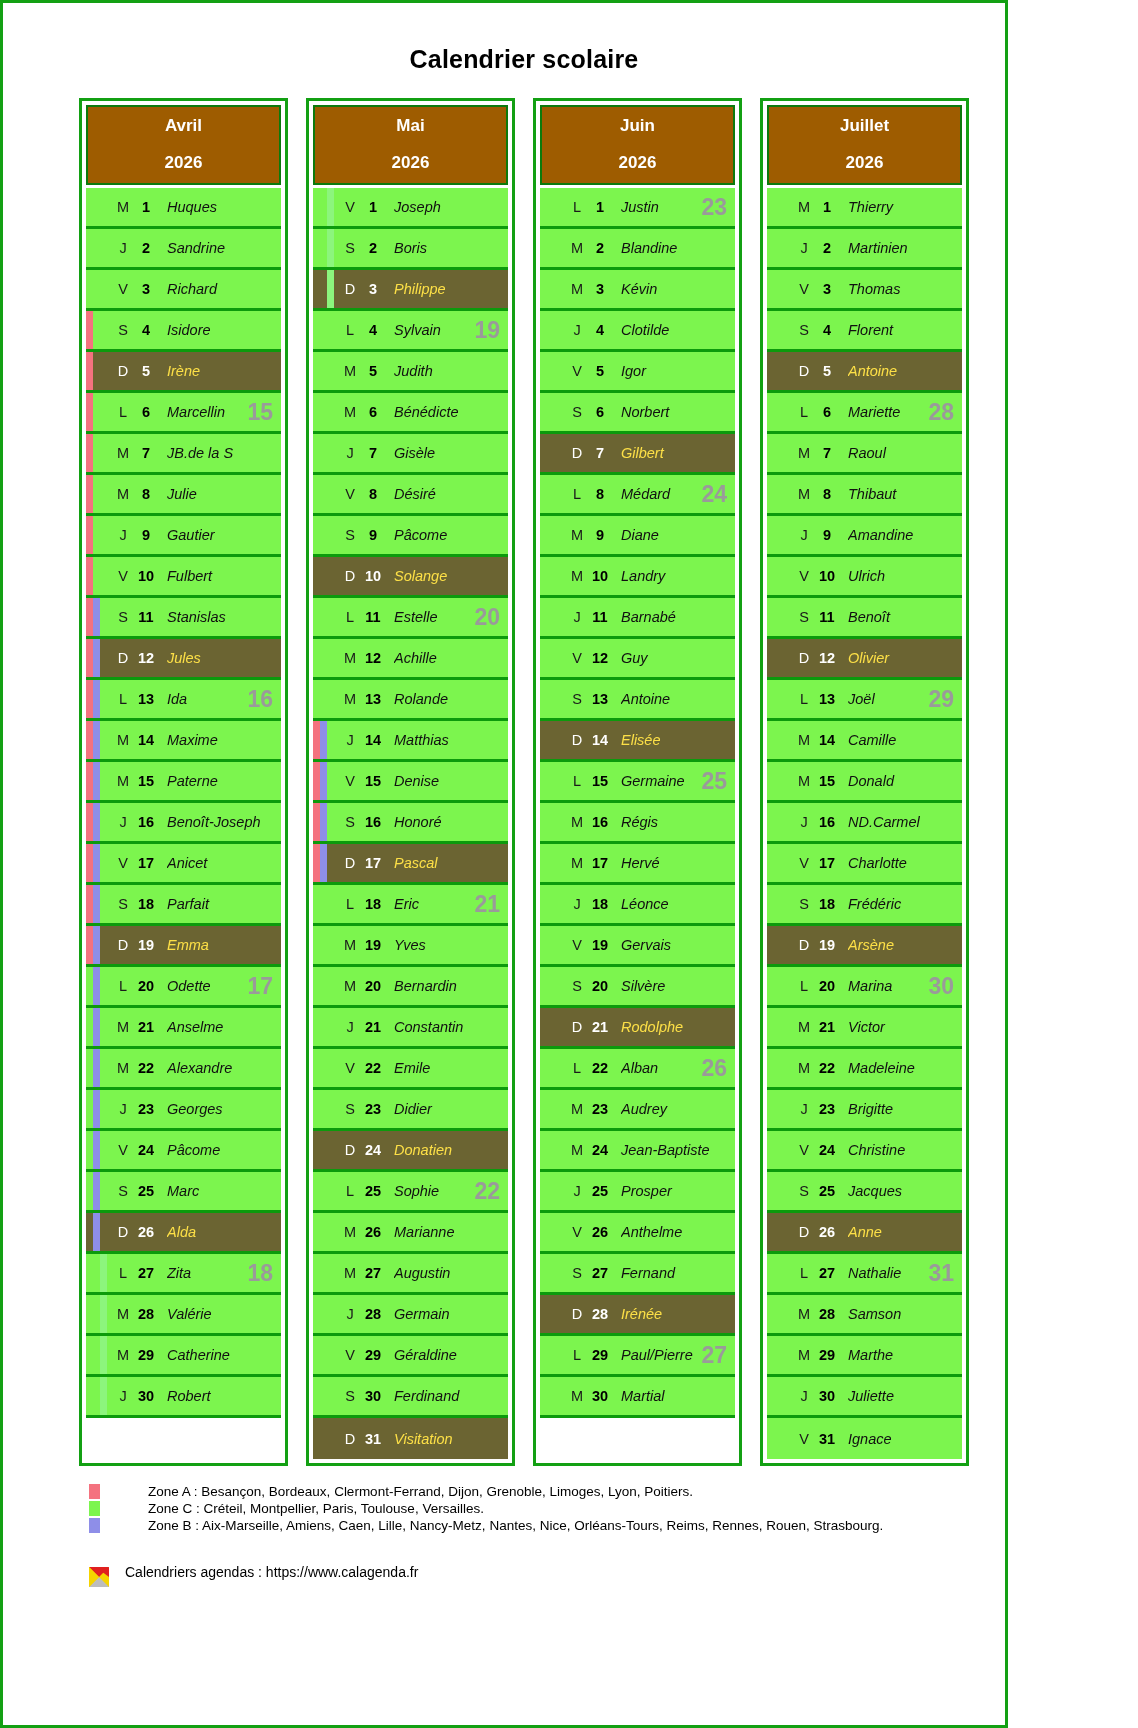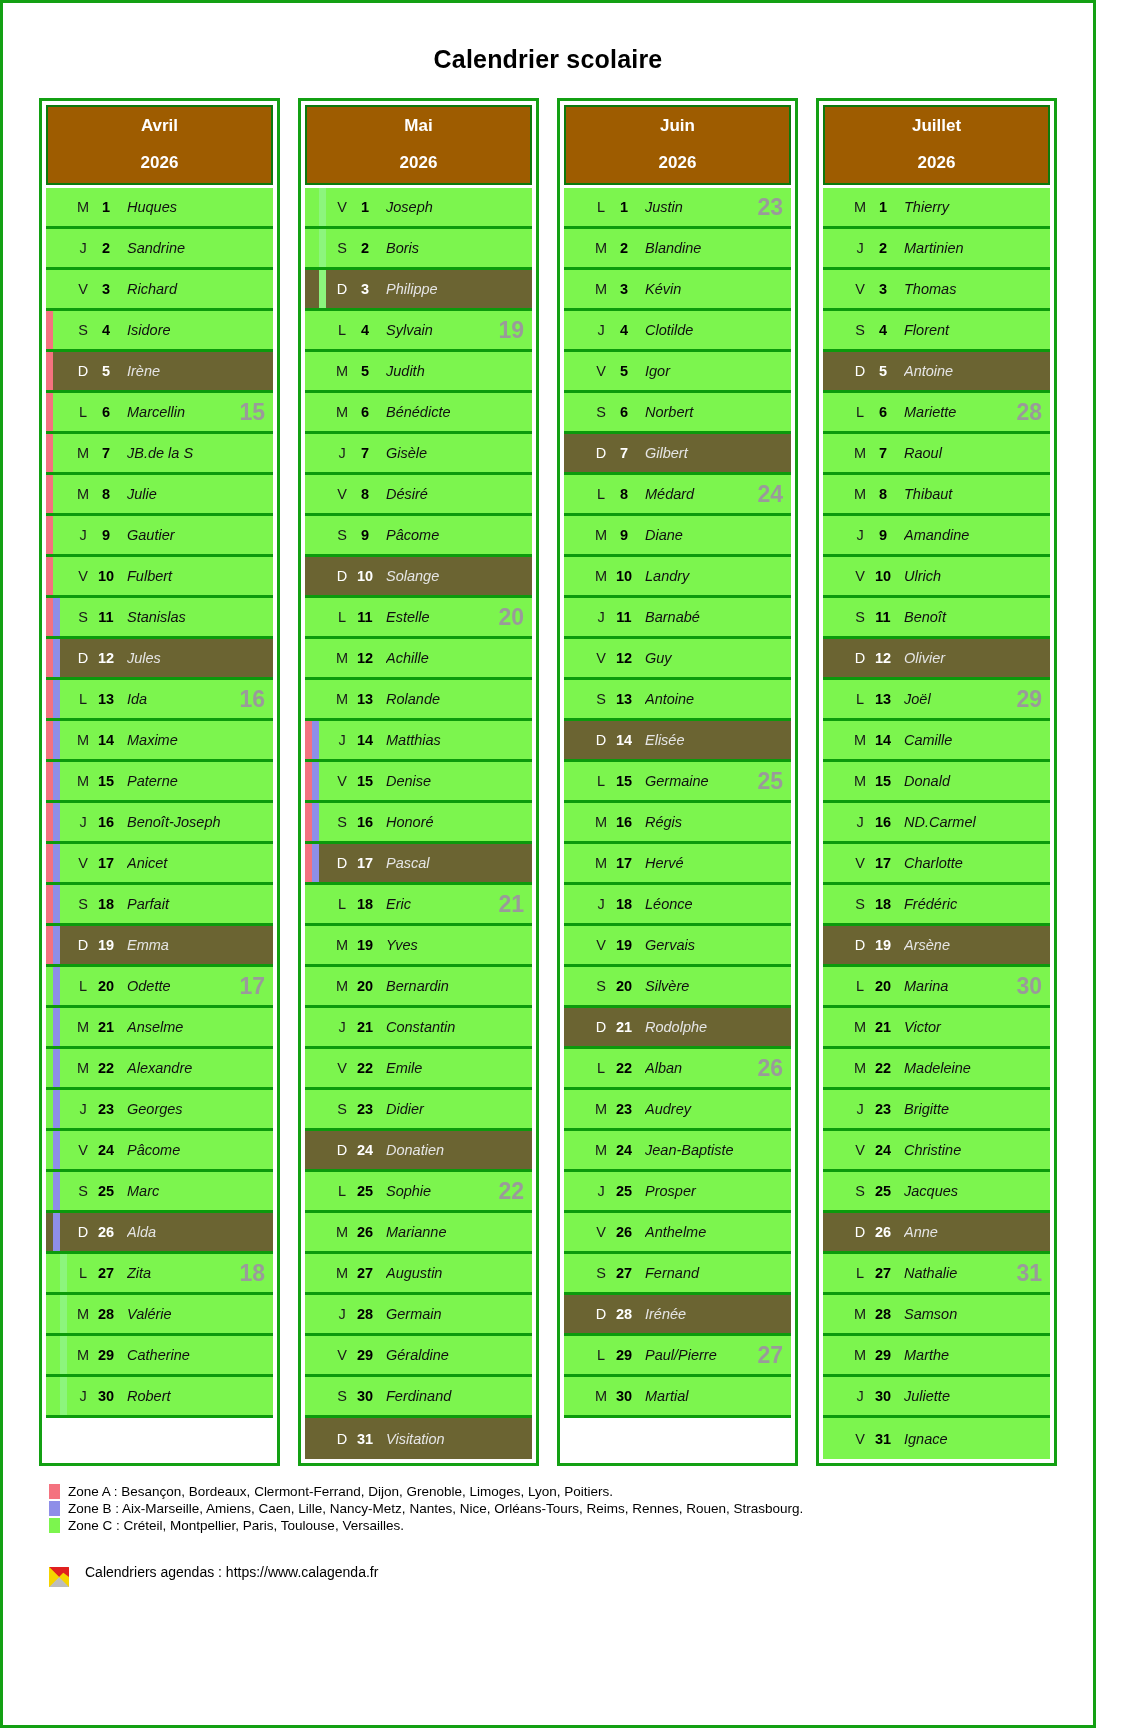--- a/index.html
+++ b/index.html
@@ -2,25 +2,26 @@
 <html><head>
 <meta charset="utf-8">
 <style>
   * { box-sizing: border-box; }
   html, body {
     margin: 0; padding: 0;
     background: #ffffff;
     font-family: "Liberation Sans", sans-serif;
   }
   .page {
-    width: 1096px; height: 1728px;
+    width: 1008px; height: 1728px;
     position: relative;
     background: #ffffff;
     border: 3px solid #13a013;
     overflow: hidden;
+    padding-left: 40px;
   }
   .page-title {
     text-align: center;
     font-size: 25px;
     font-weight: bold;
     color: #000000;
     padding-top: 42px;
     letter-spacing: 0.2px;
   }
   .months {
@@ -95,38 +96,39 @@
   .day.sunday .dnum, .day.holiday .dnum { color: #ffffff; }
   .saint {
     margin-left: 9px;
     font-size: 14.5px;
     font-style: italic;
     color: #101010;
     white-space: nowrap;
     overflow: hidden;
     flex: 1 1 auto;
   }
-  .day.sunday .saint, .day.holiday .saint { color: #e5e5e5; }
+  .day.sunday .saint, .day.holiday .saint { color: #fde047; }
   .weeknum {
     position: absolute;
     right: 8px;
     top: 50%;
     transform: translateY(-50%);
     font-size: 23px;
     font-weight: bold;
     color: #9a9a9a;
   }
   .legend {
     margin: 18px 0 0 46px;
     font-size: 13.5px;
     color: #000000;
   }
   .legend-row {
     display: flex;
     margin-bottom: 2px;
+    gap: 40px;
   }
   .swatch {
     width: 11px; height: 15px;
     margin-right: 8px;
     flex: 0 0 auto;
   }
   .swatch.a { background: #f4727f; }
   .swatch.b { background: #8e8ee8; }
   .swatch.c { background: #7CF54E; }
   .footer {
@@ -1412,26 +1414,26 @@
         </div>
       </div>
     </div>
 
   <div class="legend">
     <div class="legend-row">
       <span class="swatch a"></span>
       <span>Zone A : Besançon, Bordeaux, Clermont-Ferrand, Dijon, Grenoble, Limoges, Lyon, Poitiers.</span>
     </div>
     <div class="legend-row">
+      <span class="swatch c"></span>
+      <span>Zone C : Créteil, Montpellier, Paris, Toulouse, Versailles.</span>
+    </div>
+    <div class="legend-row">
       <span class="swatch b"></span>
       <span>Zone B : Aix-Marseille, Amiens, Caen, Lille, Nancy-Metz, Nantes, Nice, Orléans-Tours, Reims, Rennes, Rouen, Strasbourg.</span>
-    </div>
-    <div class="legend-row">
-      <span class="swatch c"></span>
-      <span>Zone C : Créteil, Montpellier, Paris, Toulouse, Versailles.</span>
     </div>
   </div>
 
   <div class="footer">
     <span class="logo">
       <svg width="24" height="24" viewBox="0 0 24 24">
         <polygon points="2,2 22,2 22,22 2,22" fill="#F5D400"></polygon>
         <polygon points="2,2 22,2 12,12" fill="#E02020"></polygon>
         <polygon points="2,2 12,12 2,22" fill="#ffffff" opacity="0"></polygon>
         <polygon points="12,12 22,22 2,22" fill="#BDBDBD"></polygon>

